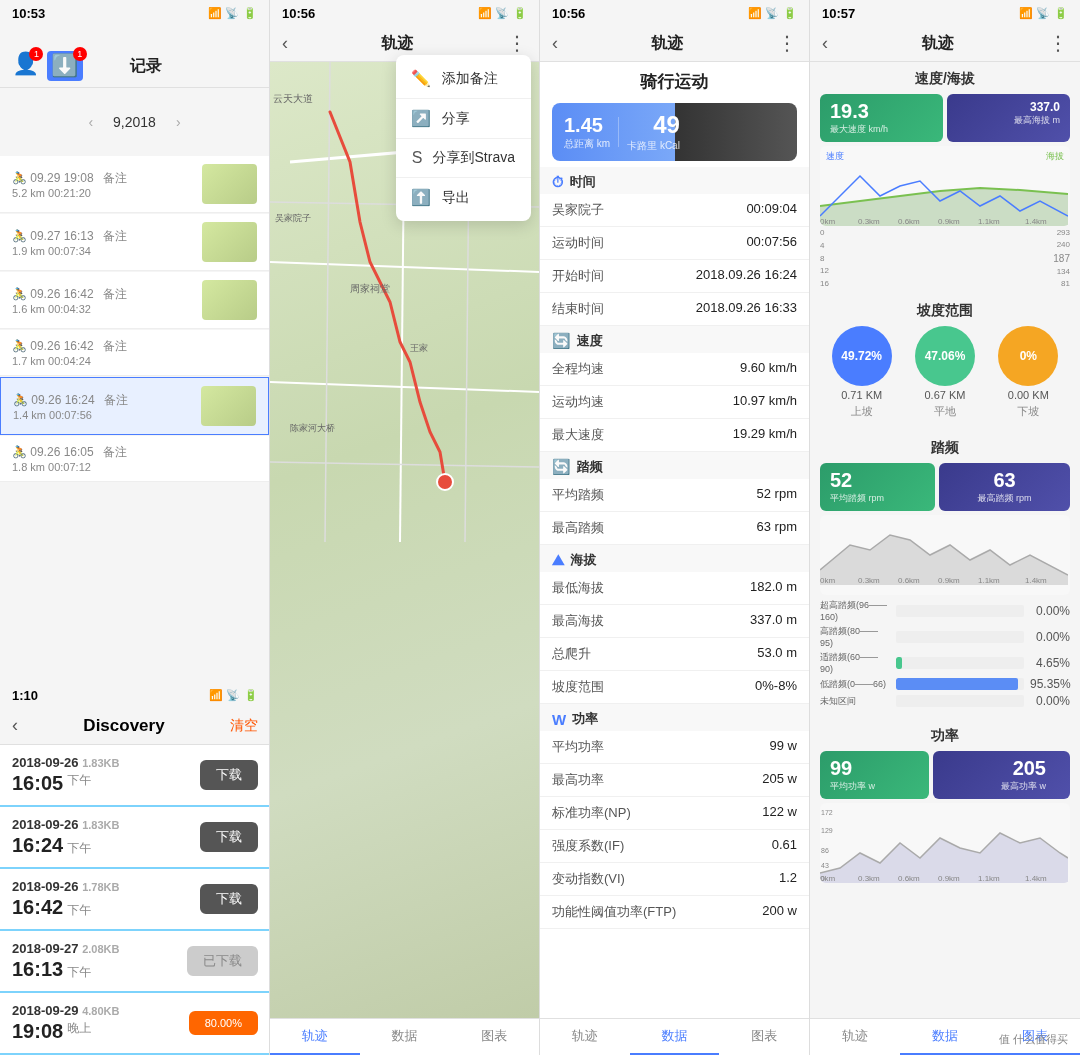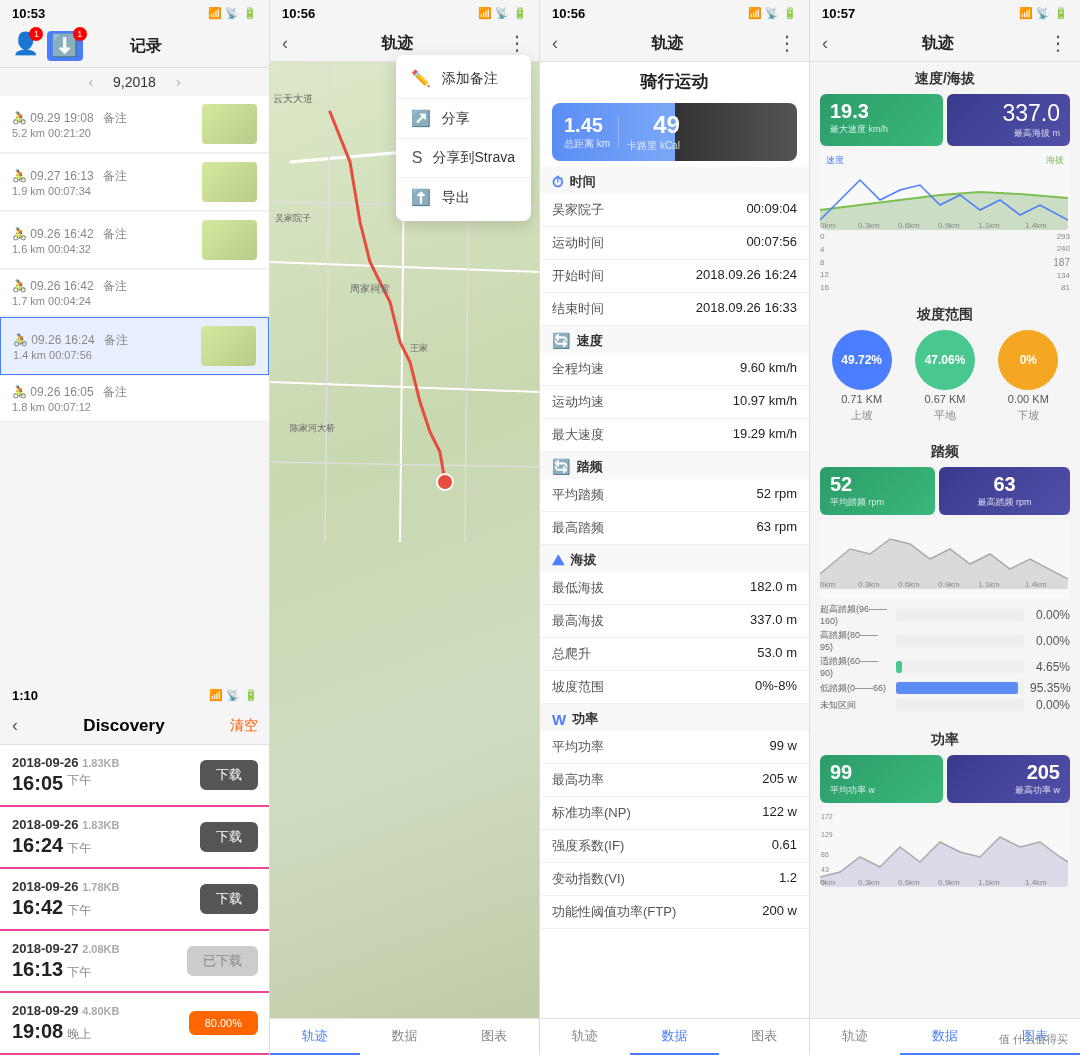--- a/index.html
+++ b/index.html
@@ -12,21 +12,21 @@
       overflow: hidden;
     }
     .panel {
       background: #f5f5f5;
       border-right: 1px solid #ddd;
       display: flex;
       flex-direction: column;
       overflow: hidden;
     }
     
-    .panel1 { width: 270px; }
+    .panel1 { width: 270px; gap: 20px; }
     .panel2 { width: 270px; background: #f0f0f0; }
     .panel3 { width: 270px; }
     .panel4 { width: 270px; border-right: none; }
 
     
     .status-bar {
       display: flex;
       justify-content: space-between;
       align-items: center;
       padding: 6px 12px 4px;
@@ -416,21 +416,21 @@
   </div>
       <div class="nav-item active">
     <span class="nav-icon">📋</span>
     <span class="nav-label">记录</span>
   </div>
       <div class="nav-item">
     <span class="nav-icon">🌿</span>
     <span class="nav-label">我的</span>
   </div>
     </div>
-<div style="position: absolute; bottom: 0px; left: 0px; width: 270px; background: #ec4899; z-index: 5;">
+<div style="position: absolute; bottom: 0px; left: 0px; width: 270px; background: #7dd3fc; z-index: 5;">
   <div class="status-bar">
     <span class="time">1:10</span>
     <div class="status-icons">
       <span>📶</span>
       <span>📡</span>
       <span>🔋</span>
     </div>
   </div>
   <div class="disc-header">
     <span style="font-size:18px;color:#555;">‹</span>
@@ -478,21 +478,21 @@
           <span class="disc-time">16:13</span>
           <span class="disc-period">下午</span>
         </div>
       </div>
       <button class="disc-btn downloaded">已下载</button>
     </div>
 
     <div class="disc-item">
       <div class="disc-item-left">
         <div class="disc-date">2018-09-29 <span style="font-size:11px;color:#aaa;">4.80KB</span></div>
-        <div style="display:flex;align-items:flex-end;gap:4px;">
+        <div style="display:flex;align-items:flex-start;gap:4px;">
           <span class="disc-time">19:08</span>
           <span class="disc-period">晚上</span>
         </div>
       </div>
       <button class="disc-btn progress">80.00%</button>
     </div>
   </div>
   </div>
 
 <div class="panel panel2" style="position:relative;">
@@ -707,21 +707,21 @@
   <div class="panel4-scroll" id="charts-scroll">
 
   <div class="chart-section">
     <div class="chart-title">速度/海拔</div>
     <div style="display:flex;gap:4px;margin-bottom:4px;">
       <div style="flex:1;background:linear-gradient(135deg,#2c9c6a,#3ab87a);border-radius:6px;padding:6px 10px;">
         <div style="font-size:20px;font-weight:700;color:#fff;">19.3</div>
         <div style="font-size:9px;color:rgba(255,255,255,0.8);">最大速度 km/h</div>
       </div>
       <div style="flex:1;background:linear-gradient(135deg,#3a3a8c,#5050aa);border-radius:6px;padding:6px 10px;text-align:right;">
-        <div style="font-size:23px;font-weight:400;color:#fff;">337.0</div>
+        <div style="font-size:12px;font-weight:700;color:#fff;">337.0</div>
         <div style="font-size:9px;color:rgba(255,255,255,0.8);">最高海拔 m</div>
       </div>
     </div>
     <div class="chart-area">
       <svg width="248" height="80" viewBox="0 0 248 80">
 
         <polygon points="0,80 0,60 40,55 80,50 120,45 160,42 200,44 248,48 248,80" fill="rgba(100,160,80,0.3)"></polygon>
         <polyline points="0,60 40,55 80,50 120,45 160,42 200,44 248,48" fill="none" stroke="#7ac050" stroke-width="2"></polyline>
 
         <polyline points="0,70 20,50 40,30 60,50 80,40 100,35 120,55 140,45 160,60 180,50 200,65 220,55 248,70" fill="none" stroke="#4a7dff" stroke-width="1.5"></polyline>
@@ -849,21 +849,21 @@
     </div>
   </div>
 
   <div class="chart-section">
     <div class="chart-title">功率</div>
     <div style="display:flex;gap:4px;margin-bottom:4px;">
       <div style="flex:1;background:linear-gradient(135deg,#2c9c6a,#3ab87a);border-radius:6px;padding:6px 10px;">
         <div style="font-size:20px;font-weight:700;color:#fff;">99</div>
         <div style="font-size:9px;color:rgba(255,255,255,0.8);">平均功率 w</div>
       </div>
-      <div style="flex:1;background:linear-gradient(135deg,#3a3a8c,#5050aa);border-radius:6px;padding:6px 10px;text-align:right;">
+      <div style="flex:1;background:linear-gradient(135deg,#3a3a8c,#5050aa);border-radius:6px;padding:6px 24px;text-align:right;">
         <div style="font-size:20px;font-weight:700;color:#fff;">205</div>
         <div style="font-size:9px;color:rgba(255,255,255,0.8);">最高功率 w</div>
       </div>
     </div>
     <div class="chart-area">
       <svg width="248" height="80" viewBox="0 0 248 80">
         <polygon points="0,80 0,70 20,65 40,50 60,60 80,40 100,55 120,35 140,45 160,50 180,30 200,40 220,35 240,50 248,55 248,80" fill="rgba(150,150,200,0.3)"></polygon>
         <polyline points="0,70 20,65 40,50 60,60 80,40 100,55 120,35 140,45 160,50 180,30 200,40 220,35 240,50 248,55" fill="none" stroke="#aaa" stroke-width="1.5"></polyline>
         <text x="0" y="78" font-size="8" fill="#888">0km</text>
         <text x="38" y="78" font-size="8" fill="#888">0.3km</text>

